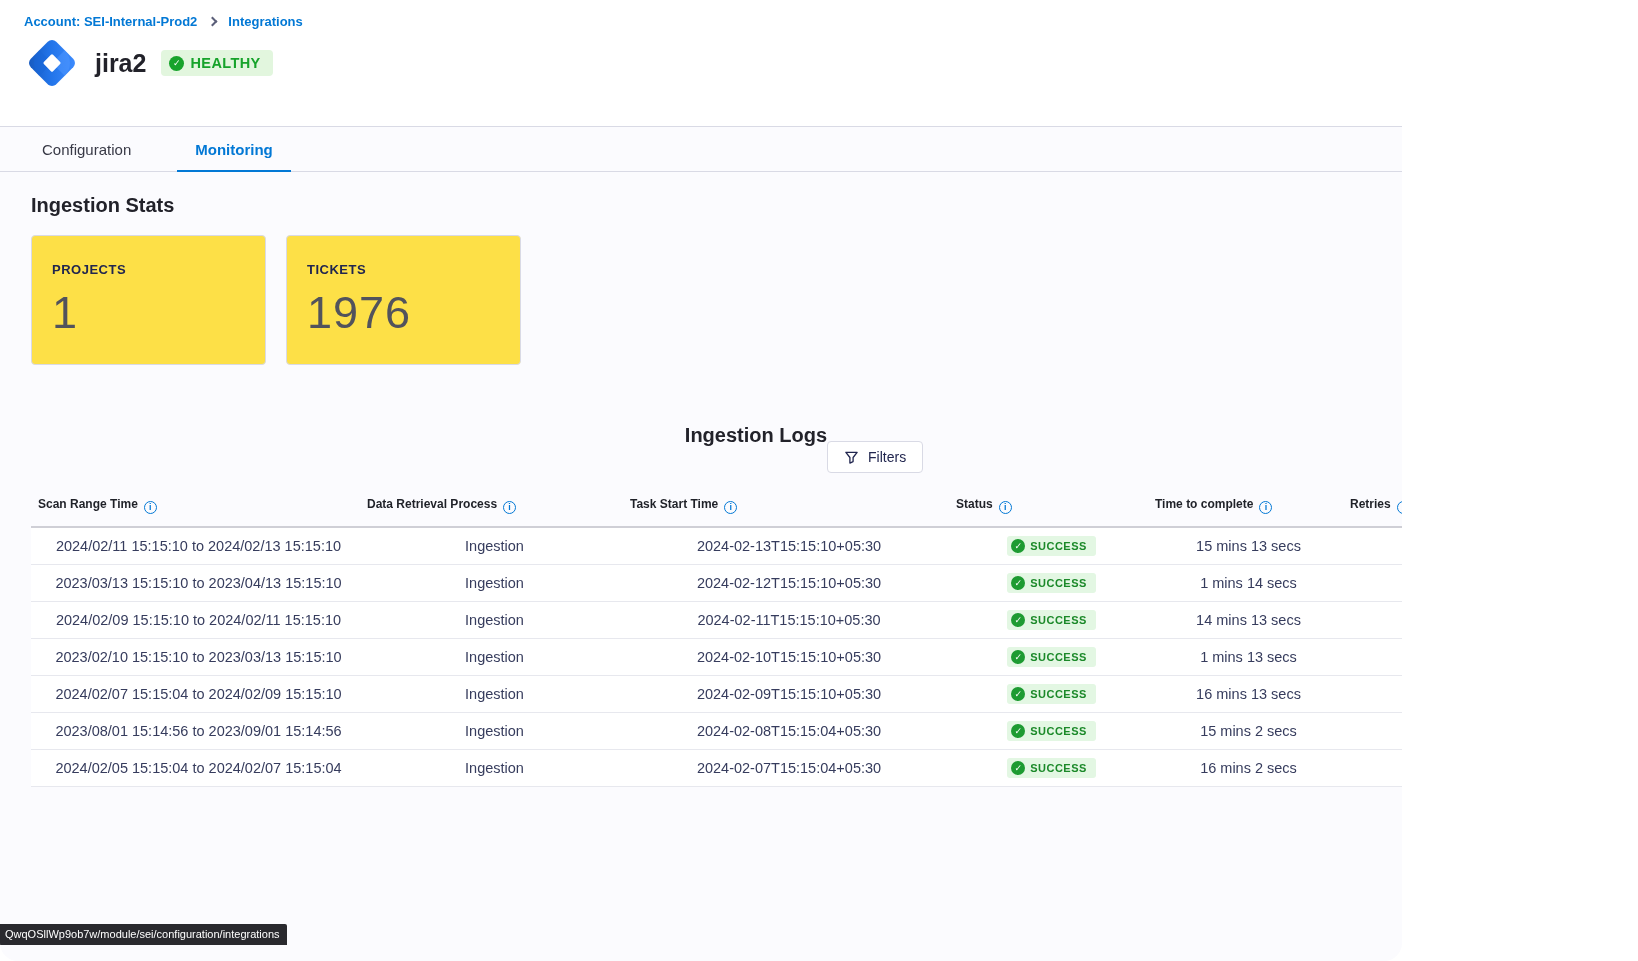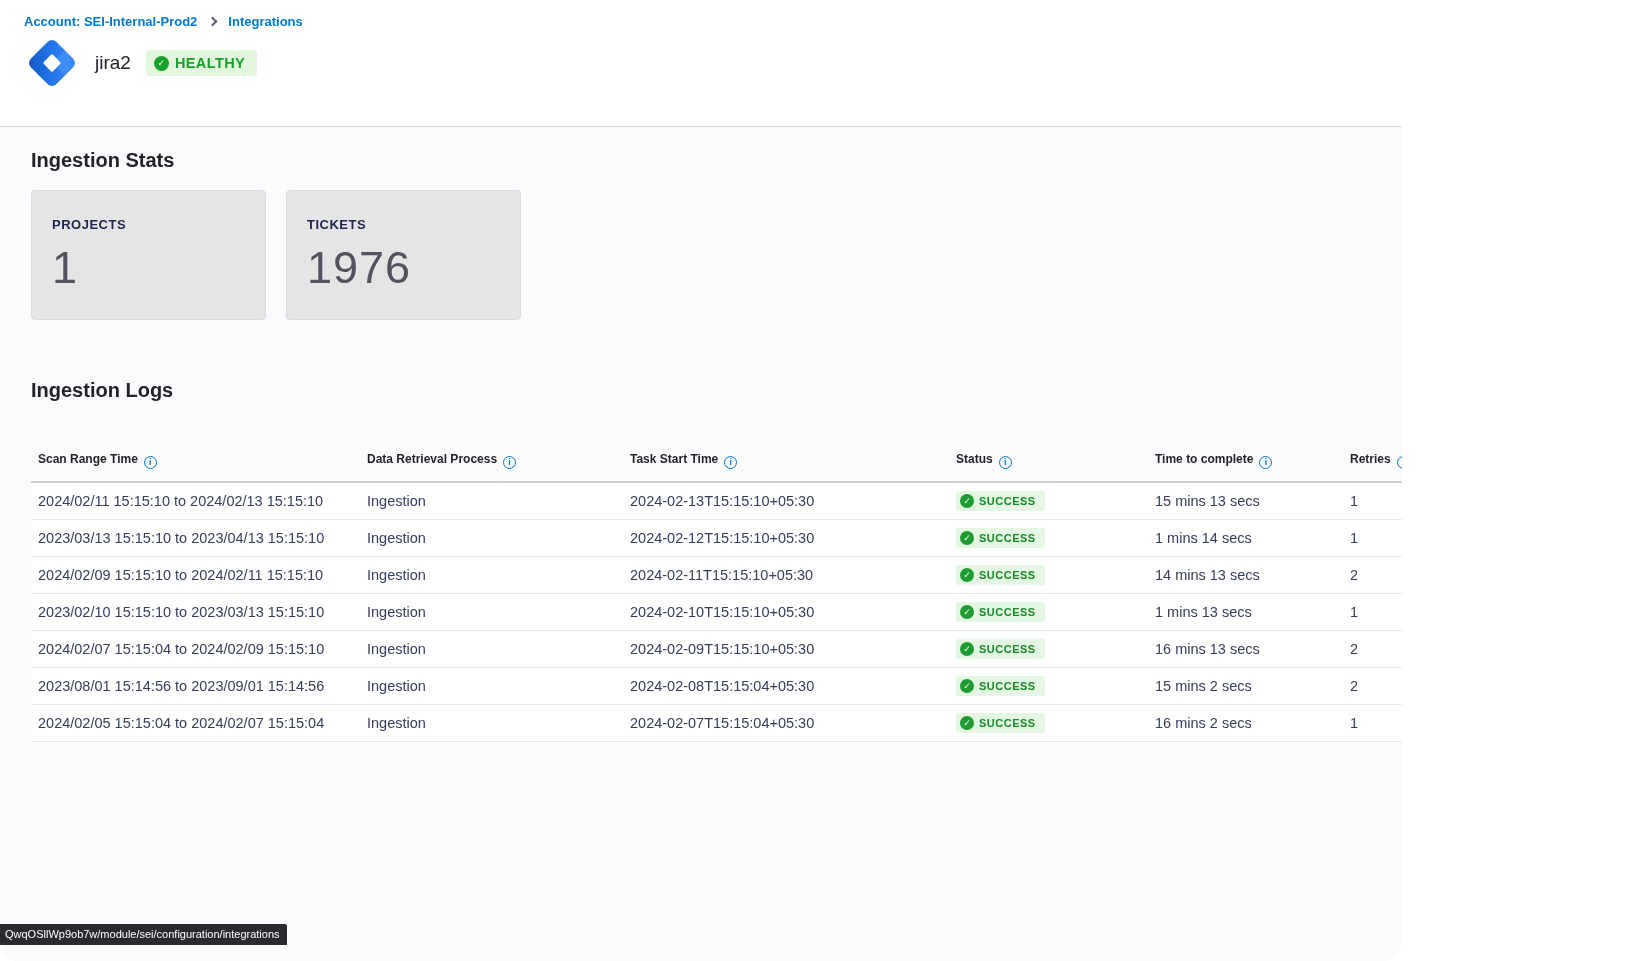--- a/index.html
+++ b/index.html
@@ -7,55 +7,55 @@
   .page { width:1402px; height:961px; position:relative; background:#fff; overflow:hidden;border-radius:18px; }
 
   
   .top-header { height:126px; background:#fff; padding:14px 24px 0; }
   .breadcrumb { display:flex; align-items:center; gap:10px; font-size:13px; font-weight:600; }
   .crumb { color:#0278d5; cursor:pointer; text-decoration:none; }
   .crumb-sep { width:7px; height:7px; border-top:2px solid #5b5f79; border-right:2px solid #5b5f79;
                transform:rotate(45deg); display:inline-block; margin:0 2px; }
   .title-row { display:flex; align-items:center; gap:15px; margin-top:6px; }
   .jira-logo { width:56px; height:56px; display:flex; align-items:center; justify-content:center; }
-  .page-title { font-size:19px; font-weight:400; color:#22222a;text-align:center; }
+  .page-title { font-size:25px; font-weight:700; color:#22222a;text-align:center; }
   .health-badge { display:inline-flex; align-items:center; gap:6px; background:#e2f6de;
                   border-radius:4px; padding:5px 12px 5px 8px; color:#17a32b; font-weight:700;
                   font-size:14.5px; letter-spacing:0.4px; cursor:default;text-align:center; }
   .check-circle { width:15px; height:15px; border-radius:50%; background:#17a32b; color:#fff;
                   display:inline-flex; align-items:center; justify-content:center; flex:0 0 auto; }
   .check-circle::after { content:"✓"; font-size:9px; font-weight:700; }
 
   
   .content { background:#fbfbfe; border-top:1px solid #d9dae5; height:835px; }
   .tabbar { display:flex; padding:0 24px; border-bottom:1px solid #d9dae5; gap:28px; }
   .tab { padding:14px 18px 12px; font-size:15px; color:#383946; cursor:pointer; border-bottom:2px solid transparent; margin-bottom:-1px; }
   .tab.active { color:#0278d5; font-weight:700; border-bottom-color:#0278d5; }
 
   .main { padding:20px 31px 0; }
   .section-heading { font-size:20px; font-weight:600; color:#22222a; }
   .stats-heading { margin:2px 0 18px; }
 
   .cards { display:flex; gap:20px; margin-bottom:32px; }
-  .stat-card { width:235px; height:130px; background:#e5e5e5; border:1px solid #d9dae5; border-radius:4px;
+  .stat-card { width:235px; height:130px; background:#fde047; border:1px solid #d9dae5; border-radius:4px;
                padding:26px 20px; }
   .stat-label { font-size:13px; font-weight:600; color:#21264f; letter-spacing:0.5px; }
   .stat-value { font-size:45px; font-weight:400; color:#52535c; margin-top:10px; letter-spacing:1px; }
 
-  .logs-header { display:flex; justify-content:space-between; align-items:center; width:1546px; margin-bottom:16px; }
+  .logs-header { display:flex; justify-content:center; align-items:center; width:1546px; margin-bottom:16px; }
   .filters-btn { display:inline-flex; align-items:center; gap:9px; background:#fff; border:1px solid #d9dae5;
                  border-radius:4px; padding:7px 16px; font-size:14px; color:#21264f; cursor:pointer;margin-top:44px; }
   .filters-btn svg { display:block; }
 
   table { width:1509px; border-collapse:collapse; table-layout:fixed; }
   thead th { text-align:left; font-size:12px; font-weight:700; color:#1f2128; padding:8px 8px 12px 0;
              border-bottom:2px solid #cfcfd6; white-space:nowrap; }
   thead th:first-child, tbody td:first-child { padding-left:7px; }
   tbody td { font-size:14.5px; color:#363c5d; padding:0 8px 0 0; height:37px; background:#fff;
-             border-bottom:1px solid #e7e8ee; white-space:nowrap; }
+             border-bottom:1px solid #e7e8ee; white-space:nowrap;text-align:center; }
   tbody td:first-child { background:#fff; }
 
   .info-icon { width:13px; height:13px; border:1.5px solid #0278d5; border-radius:50%; color:#0278d5;
                display:inline-flex; align-items:center; justify-content:center; margin-left:6px;
                vertical-align:-2px; cursor:pointer; }
   .info-icon::after { content:"i"; font-size:9px; font-weight:700; line-height:1; }
 
   .status-badge { display:inline-flex; align-items:center; gap:5px; background:#e3f7e3; border-radius:3px;
                   padding:3px 9px 3px 4px; }
   .status-badge .check-circle { width:14px; height:14px; background:#1e9b32; }
@@ -96,20 +96,24 @@
       <h1 class="page-title">jira2</h1>
       <span class="health-badge">
         <span class="check-circle"></span>
         <span>HEALTHY</span>
       </span>
     </div>
   </header>
 
   <div class="content">
 
+    <div class="tabbar">
+      <div class="tab">Configuration</div>
+      <div class="tab active">Monitoring</div>
+    </div>
 
     <div class="main">
 
       <h2 class="section-heading stats-heading">Ingestion Stats</h2>
 
       <div class="cards">
         <div class="stat-card">
           <div class="stat-label">PROJECTS</div>
           <div class="stat-value">1</div>
         </div>

